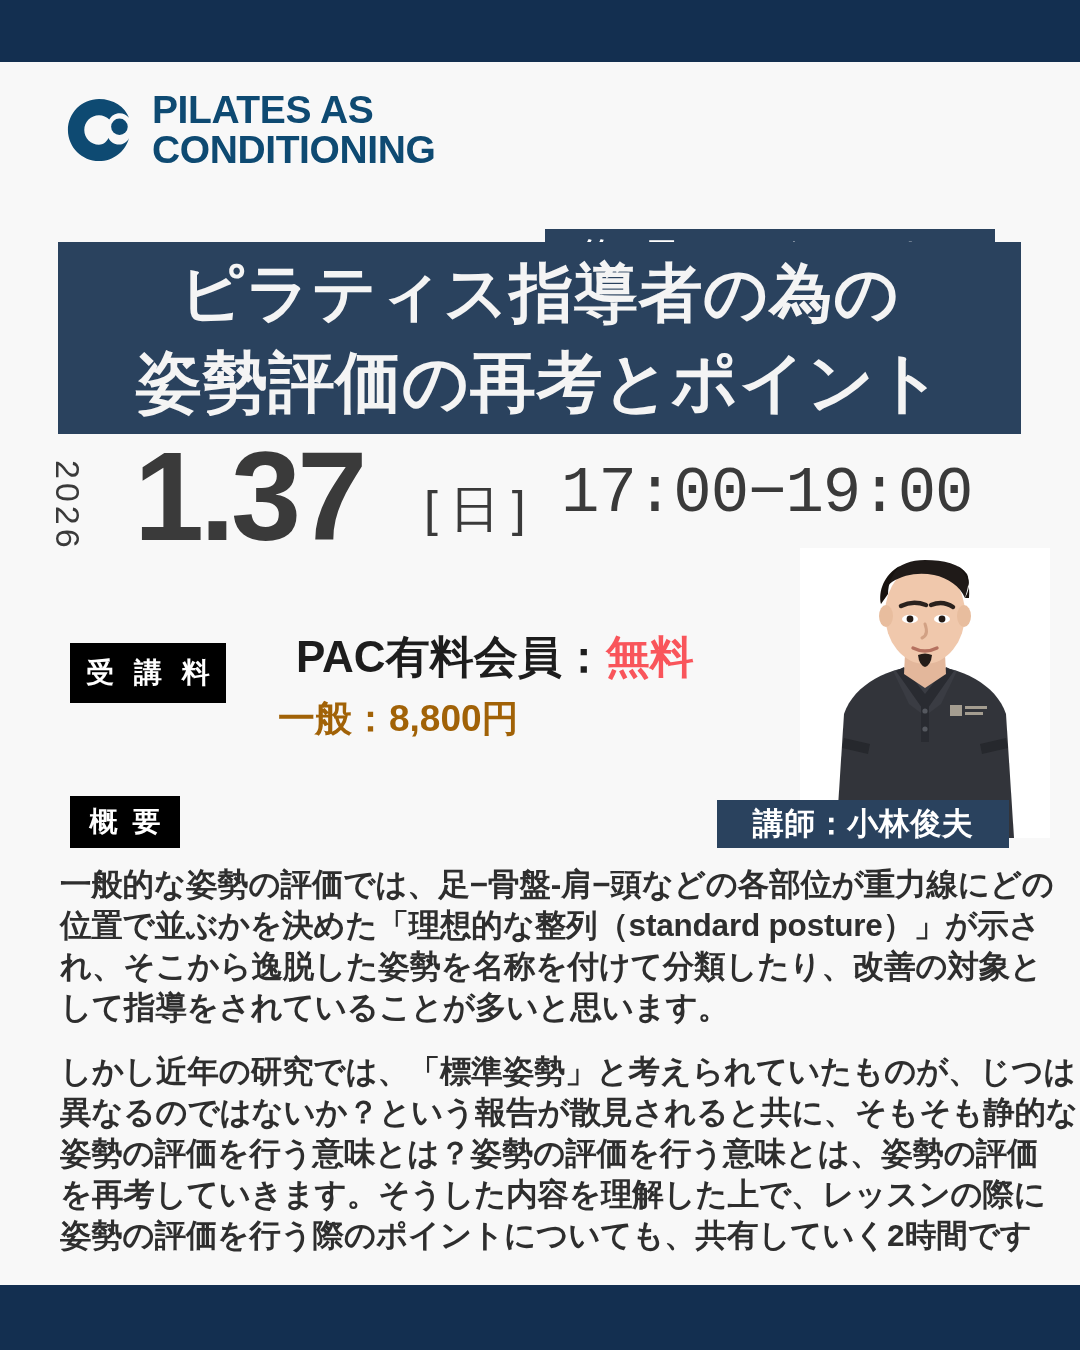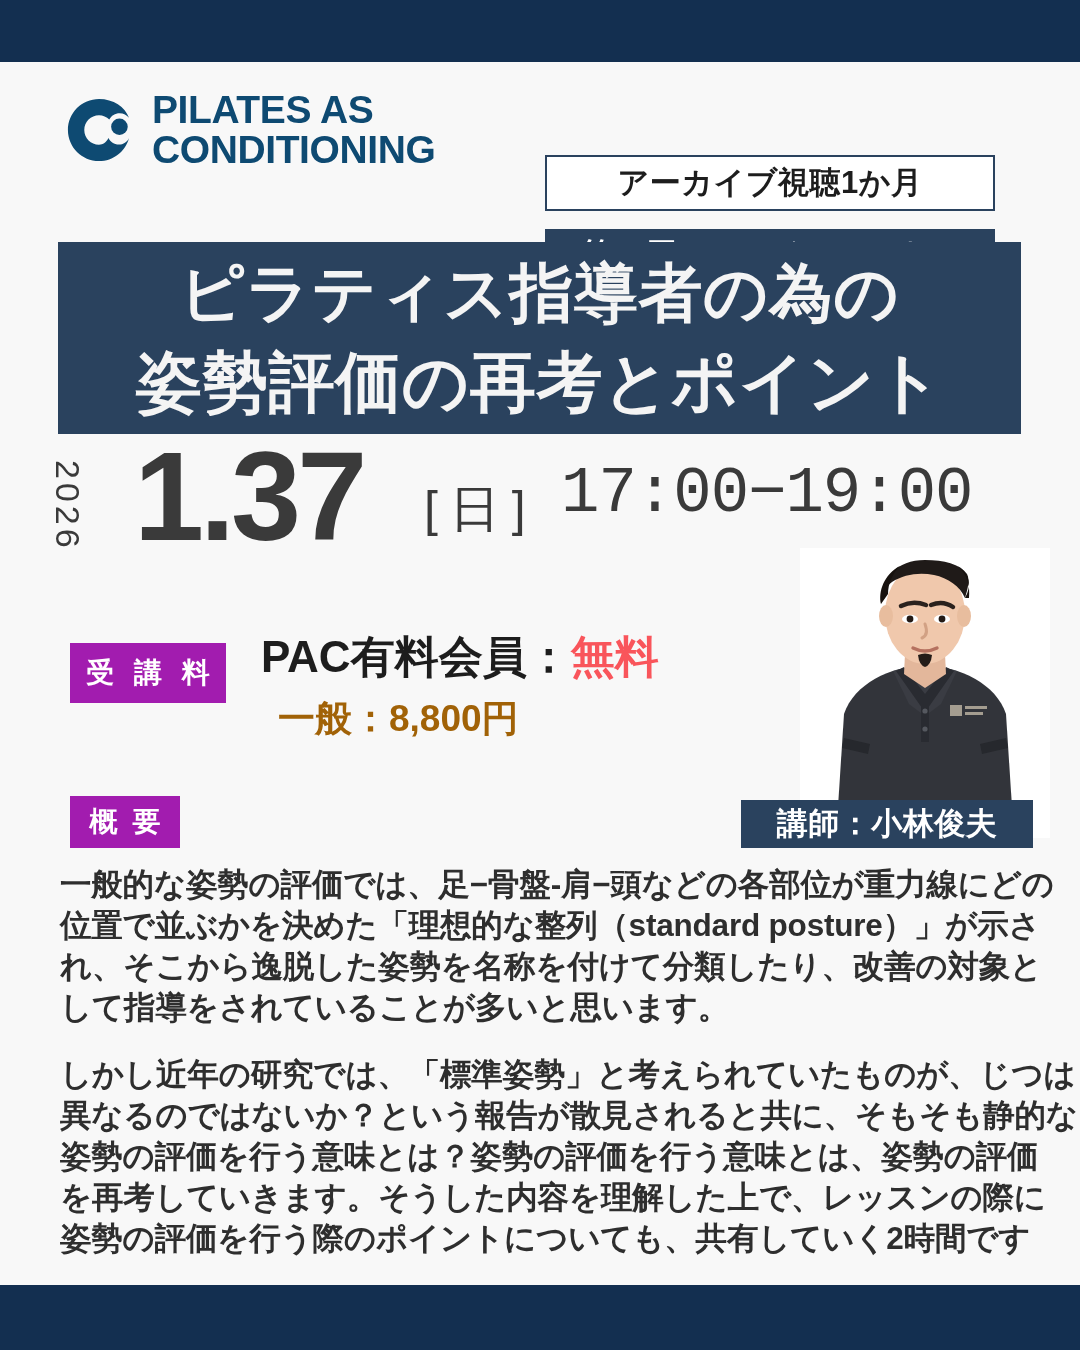--- a/index.html
+++ b/index.html
@@ -163,38 +163,38 @@
     font-weight: 400;
     color: #3a3a3a;
     letter-spacing: -1px;
     line-height: 1;
     font-family: Liberation Mono, monospace;
     margin-left: 8px;
   }
 
   
   .badge-label {
-    background: #a21caf;
+    background: #000000;
     color: #ffffff;
     font-weight: 700;
     display: flex;
     align-items: center;
     justify-content: center;
     letter-spacing: 6px;
     text-indent: 6px;
   }
   .fee-badge {
     position: absolute;
     left: 70px; top: 643px;
     width: 156px; height: 60px;
     font-size: 28px;
   }
   .fee-main {
     position: absolute;
-    left: 261px; top: 628px;
+    left: 296px; top: 628px;
     font-size: 44px;
     font-weight: 700;
     color: #1d1d1d;
     white-space: nowrap;
   }
   .fee-free { color: #f9555b; }
   .fee-sub {
     position: absolute;
     left: 278px; top: 694px;
     font-size: 37px;
@@ -219,21 +219,21 @@
     position: absolute;
     left: 800px; top: 548px;
     width: 250px; height: 290px;
     overflow: hidden;
     background: #ffffff;
   }
   .photo-svg { display: block; width: 250px; height: 290px; }
 
   .instructor-badge {
     position: absolute;
-    left: 741px; top: 800px;
+    left: 717px; top: 800px;
     width: 292px; height: 48px;
     background: #2a425e;
     color: #ffffff;
     font-size: 31px;
     font-weight: 700;
     display: flex;
     align-items: center;
     justify-content: center;
     letter-spacing: 0.5px;
   }
@@ -245,21 +245,21 @@
     width: 990px;
   }
   .para {
     font-size: 31.5px;
     font-weight: 700;
     line-height: 1.30;
     color: #2e2e2e;
     letter-spacing: -0.2px;
     margin: 0 0 26px 0;
   }
-  .para:last-child { margin-bottom: 8px; }
+  .para:last-child { margin-bottom: 8px; font-family: Liberation Mono, monospace; }
   .para .ln { display: block; white-space: nowrap; }
 </style>
 </head>
 <body>
 
 <div class="poster">
 
   <div class="bar-top"></div>
 
   <div class="header">
@@ -275,21 +275,20 @@
                    C85.4 18.6 69.2 8 50 8 Z" fill="#0e4a72"></path>
           <circle cx="77.6" cy="45.6" r="11.2" fill="#0e4a72"></circle>
         </svg>
       </span>
       <span class="logo-words">
         <span class="logo-line">PILATES AS</span>
         <span class="logo-line">CONDITIONING</span>
       </span>
     </div>
 
-    <div class="badge-archive">アーカイブ視聴1か月</div>
     <div class="badge-seminar">第47回オンラインセミナー</div>
   </div>
 
   <div class="title-box">
     <div class="title-line">ピラティス指導者の為の</div>
     <div class="title-line wide">姿勢評価の再考とポイント</div>
   </div>
 
   <div class="date-row">
     <div class="year">2026</div>

